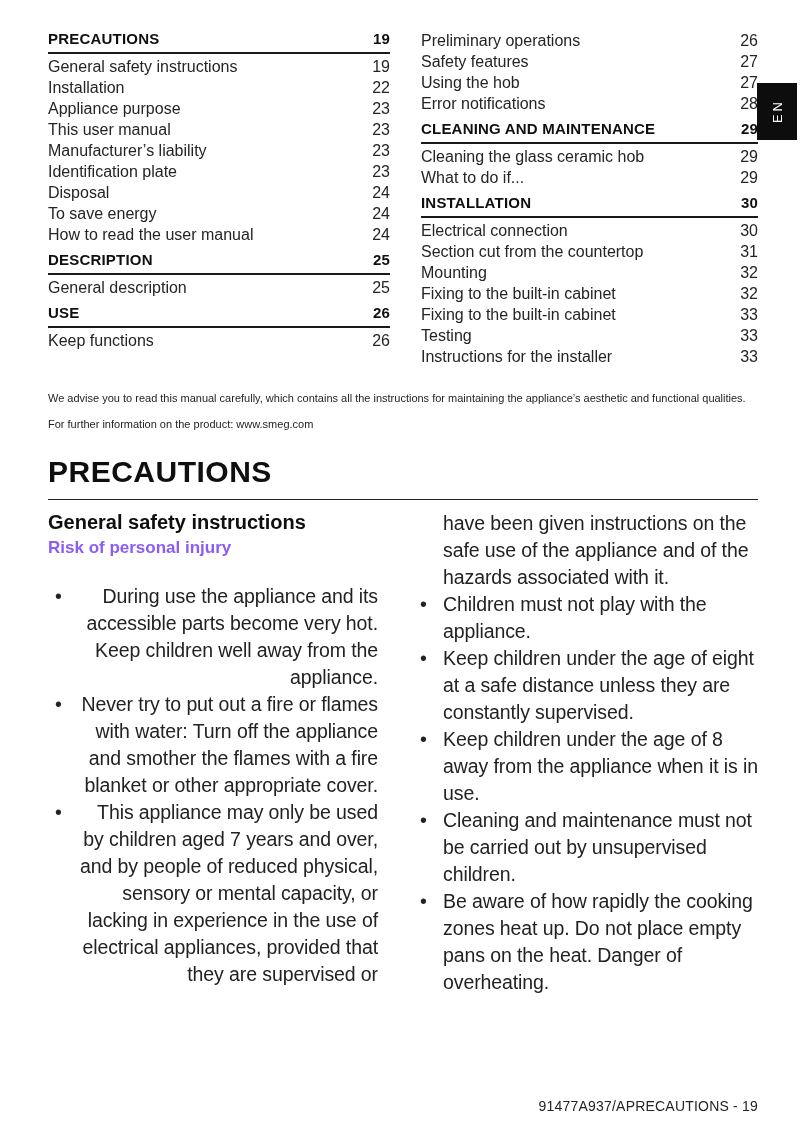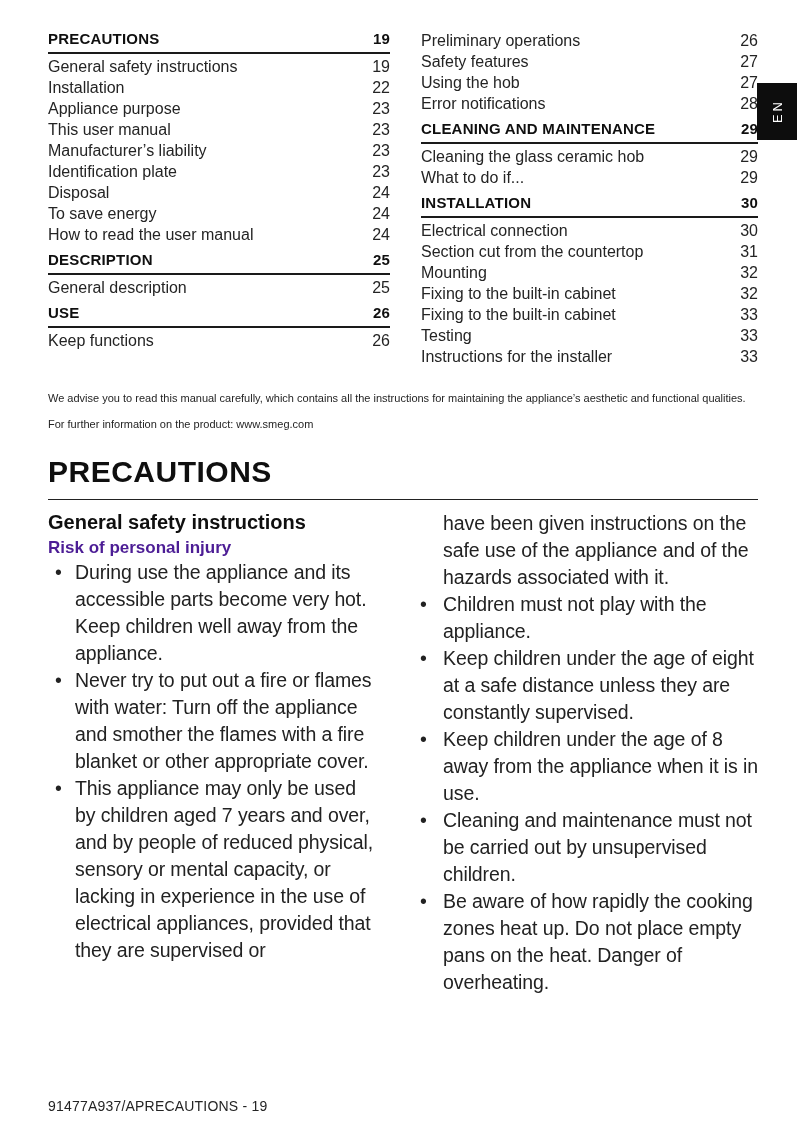--- a/index.html
+++ b/index.html
@@ -40,33 +40,33 @@
     margin: 18px 0 0; font-size: 30px; line-height: 33px;
     font-weight: bold; color: #0f0f0f; letter-spacing: 0.5px;
     padding-bottom: 11px; border-bottom: 1.5px solid #222222;
   }
 
   
   .body-cols { display: flex; justify-content: space-between; margin-top: 10px; }
   .col-left { width: 330px; }
   .col-right { width: 338px; }
   .col-left h2 { margin: 0 0 4px; font-size: 20px; line-height: 24px; color: #0f0f0f; }
-  .col-left h3 { margin: 2px 0 1px; font-size: 17px; line-height: 20px; color: #4c1d95; }
+  .col-left h3 { margin: 2px 0 25px; font-size: 17px; line-height: 20px; color: #8b5cf6; }
   .body-text { font-size: 19.5px; line-height: 27px; color: #222222; letter-spacing: -0.1px; }
   ul.bullets { list-style: none; margin: 0; padding: 0; }
-  .col-left ul.bullets li { position: relative; padding-left: 27px; }
+  .col-left ul.bullets li { position: relative; padding-left: 27px; text-align: right; }
   .col-left ul.bullets li::before { content: "\2022"; position: absolute; left: 7px; top: 0; }
   .col-right ul.bullets li { position: relative; padding-left: 23px; }
   .col-right ul.bullets li::before { content: "\2022"; position: absolute; left: 0; top: 0; }
   .cont-para { margin: 0; padding-left: 23px; }
 
   
   .footer {
     position: absolute; left: 48px; right: 44px; bottom: 22px;
-    display: flex; justify-content: flex-start;
+    display: flex; justify-content: flex-end;
     font-size: 14px; color: #242424; letter-spacing: 0.2px;
   }
 
   
   .en-tab {
     position: absolute; top: 83px; right: 5px;
     width: 40px; height: 57px; background: #0d0d0d;
     display: flex; align-items: center; justify-content: center;
   }
   .en-tab span {

